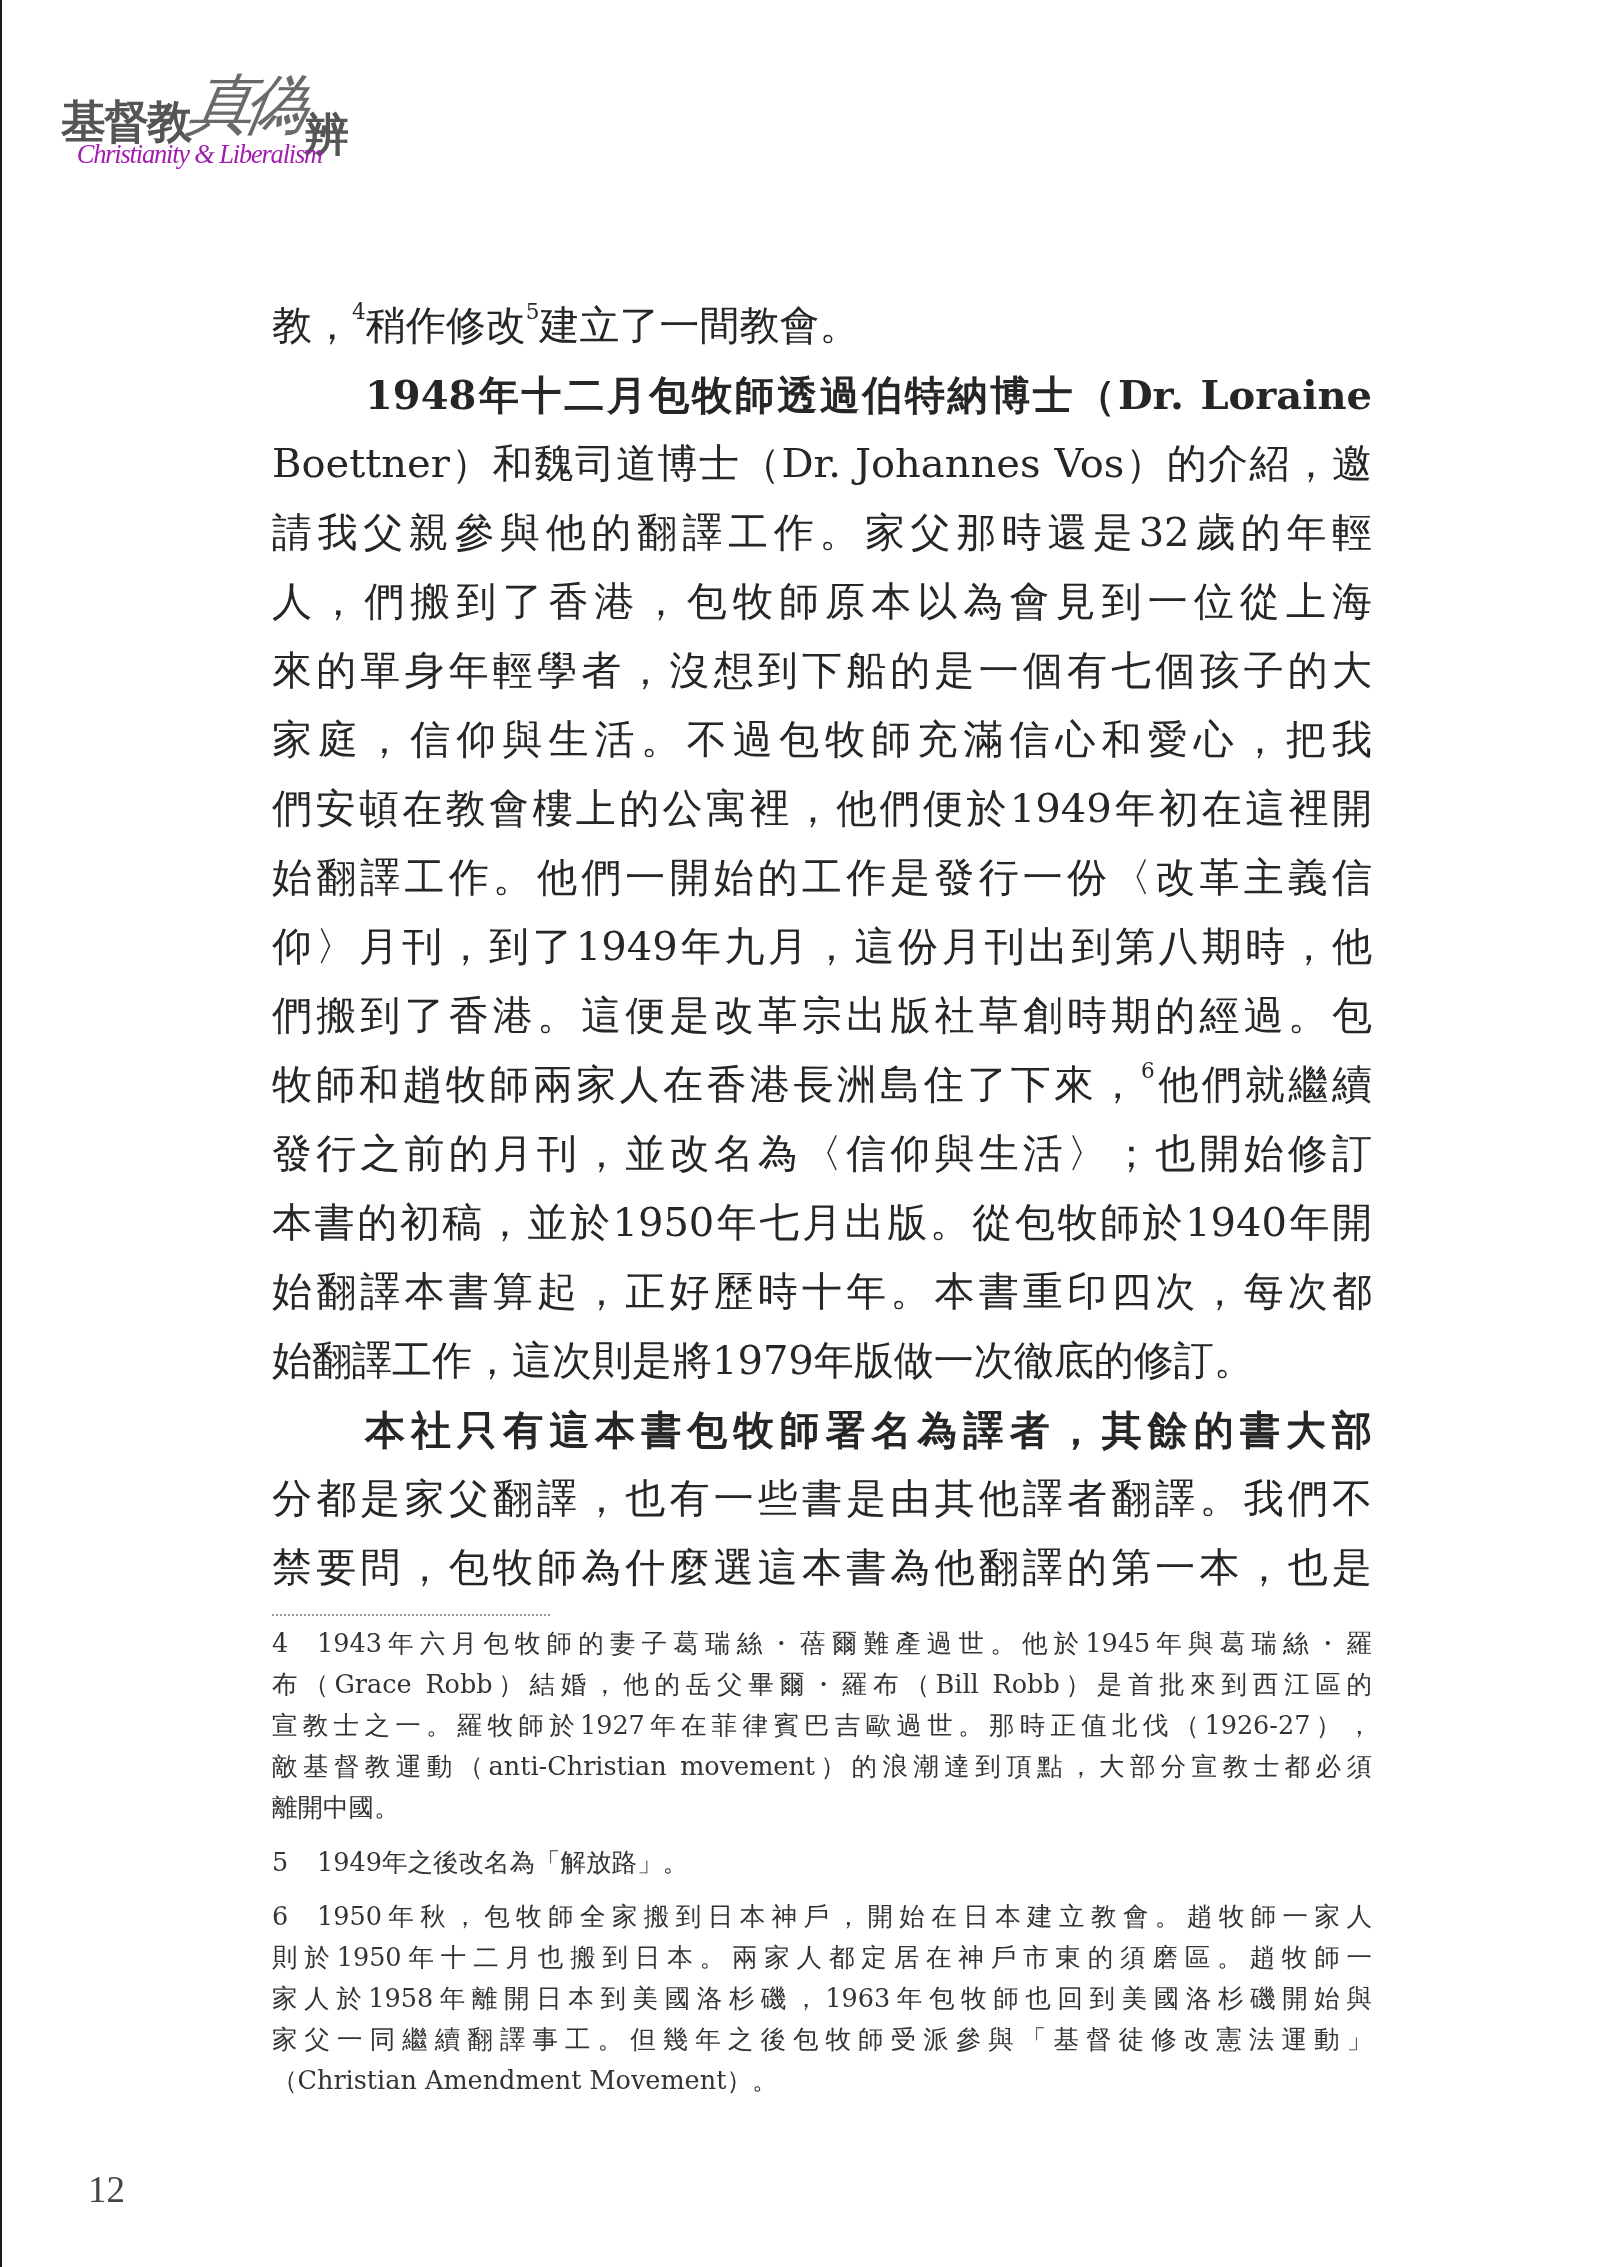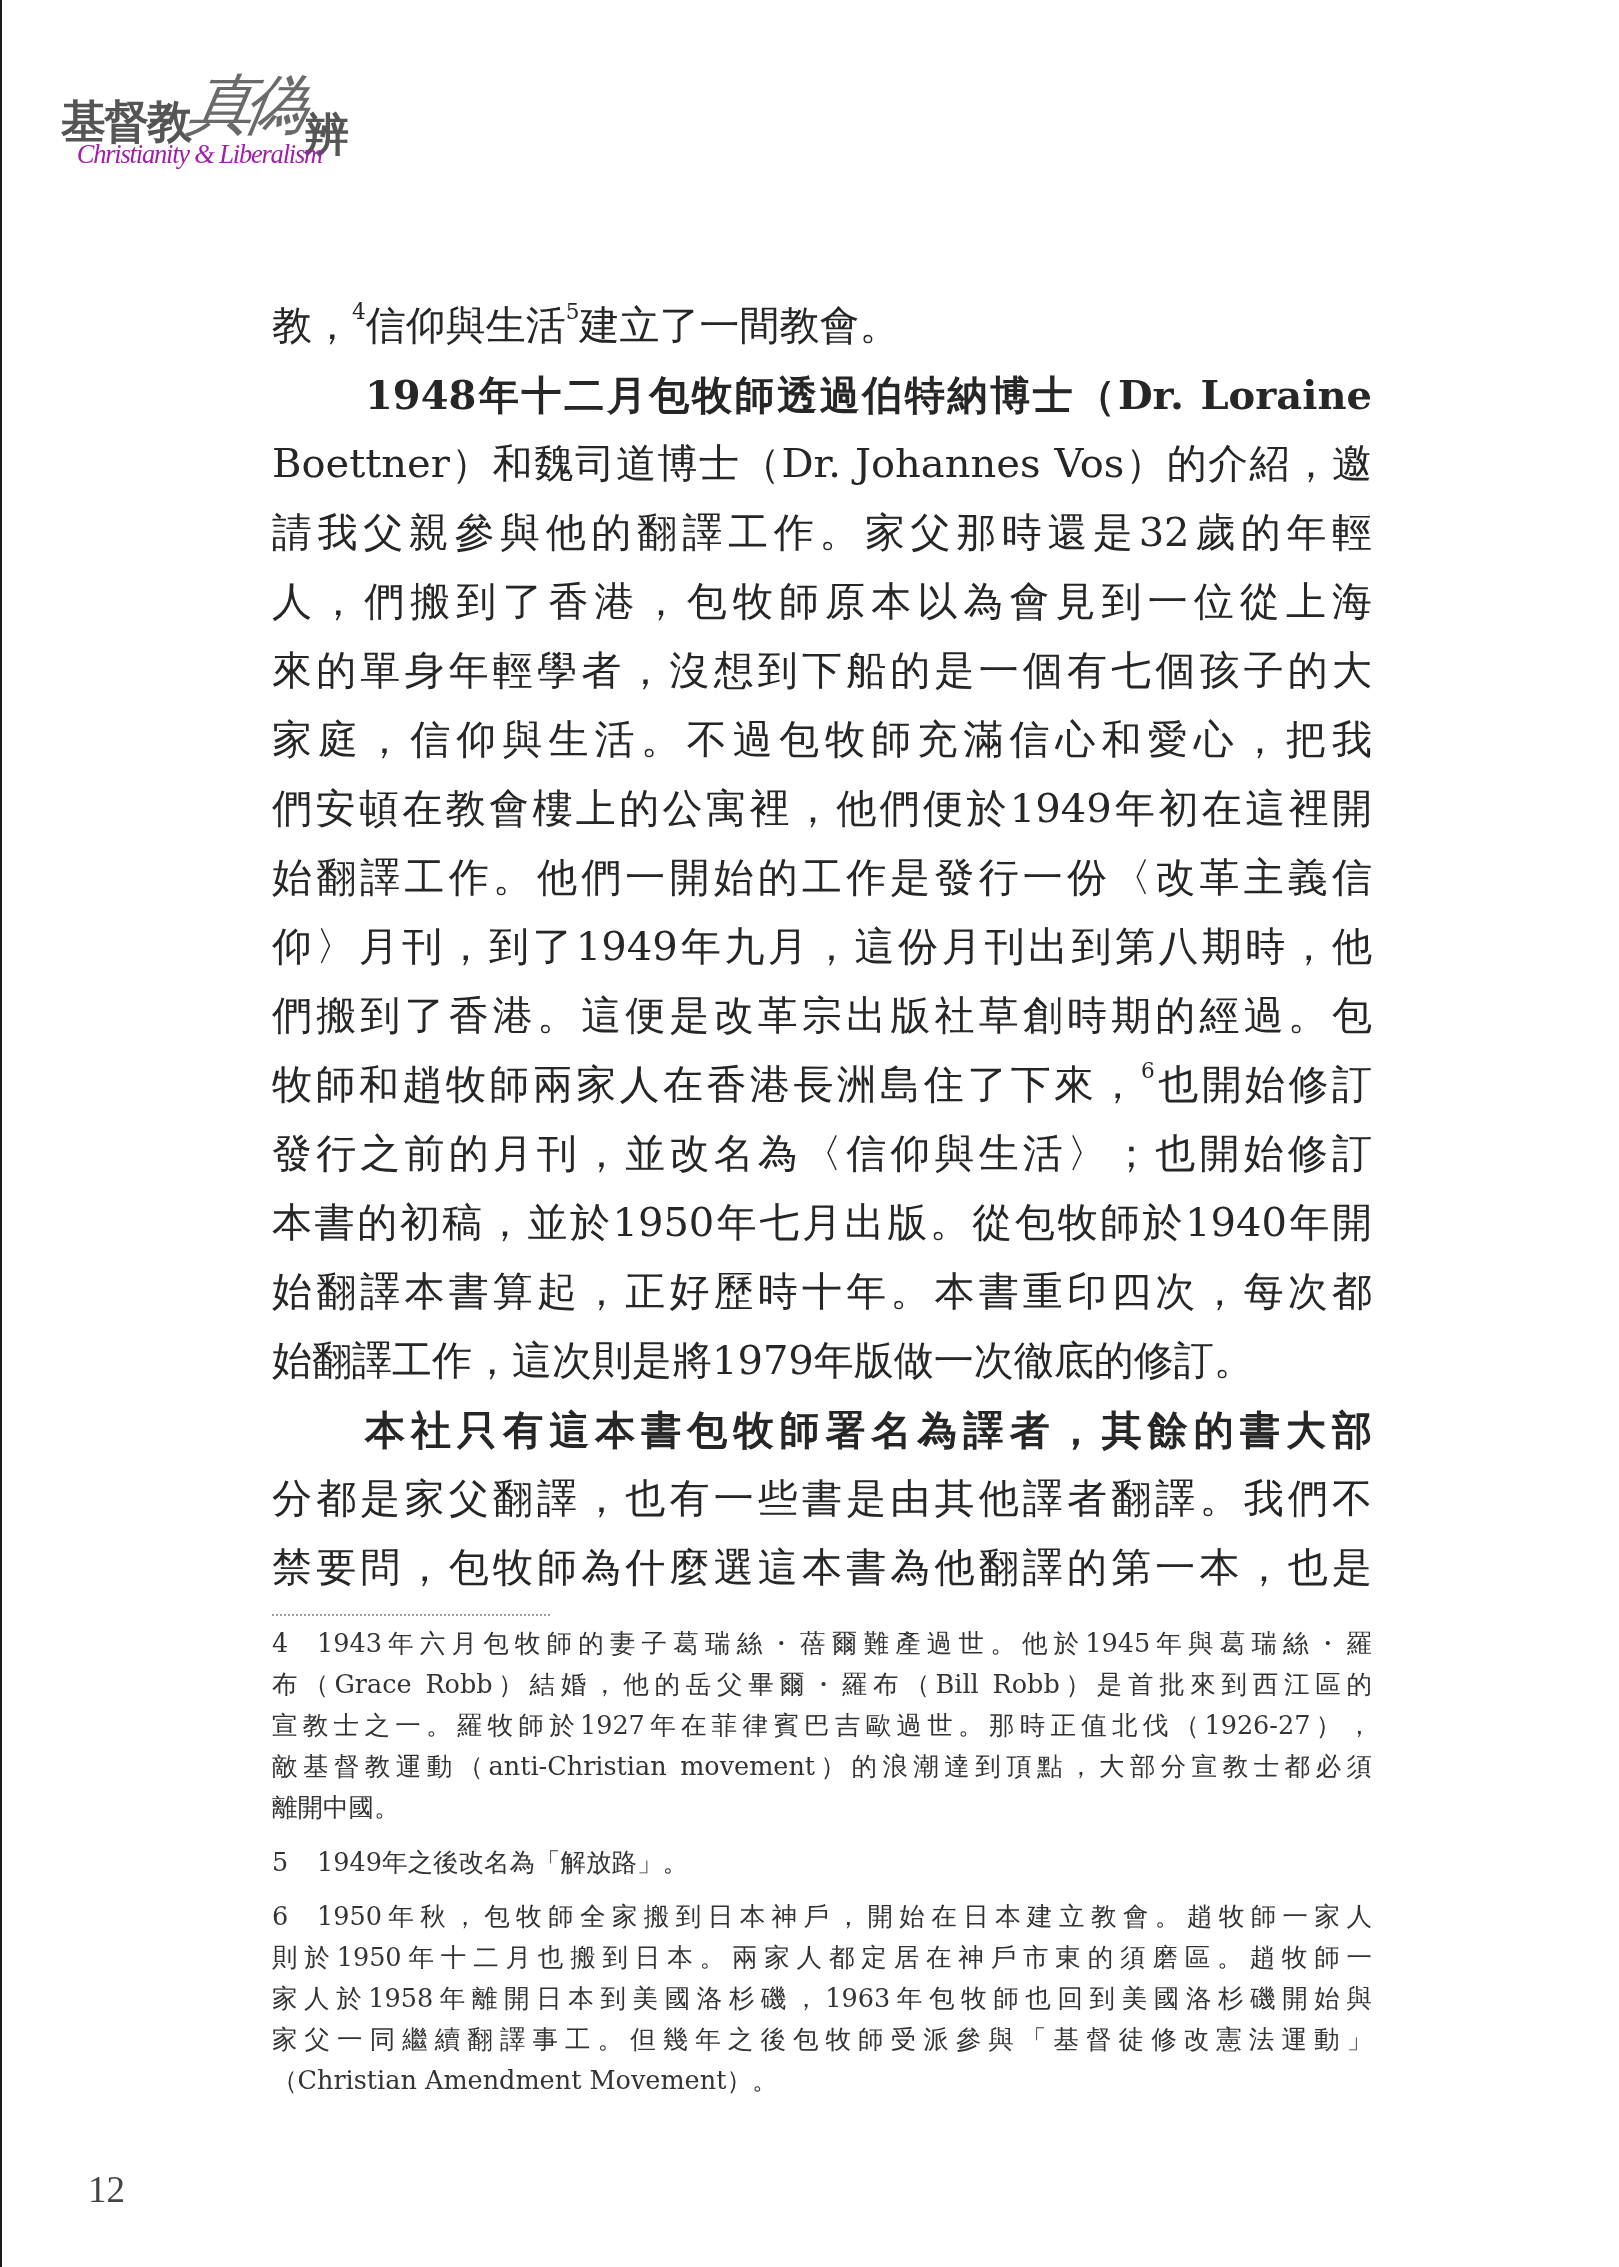--- a/index.html
+++ b/index.html
@@ -158,32 +158,32 @@
 <div class="left-edge"></div>
 
 <div class="logo">
   <div class="zh">
     <span class="zh-bold">基督教</span><span class="zh-script">真偽</span><span class="zh-last">辨</span>
   </div>
   <div class="en">Christianity &amp; Liberalism</div>
 </div>
 
 <div class="body-text">
-  <span class="body-line last"><span>教，</span><span class="sup">4</span><span>信仰與生活</span><span class="sup">5</span><span>建立了一間教會。</span></span>
+  <span class="body-line last"><span>教，</span><span class="sup">4</span><span>稍作修改</span><span class="sup">5</span><span>建立了一間教會。</span></span>
   <span class="body-line indent">1948年十二月包牧師透過伯特納博士（Dr. Loraine</span>
   <span class="body-line">Boettner）和魏司道博士（Dr. Johannes Vos）的介紹，邀</span>
   <span class="body-line">請我父親參與他的翻譯工作。家父那時還是32歲的年輕</span>
   <span class="body-line">人，們搬到了香港，包牧師原本以為會見到一位從上海</span>
   <span class="body-line">來的單身年輕學者，沒想到下船的是一個有七個孩子的大</span>
   <span class="body-line">家庭，信仰與生活。不過包牧師充滿信心和愛心，把我</span>
   <span class="body-line">們安頓在教會樓上的公寓裡，他們便於1949年初在這裡開</span>
   <span class="body-line">始翻譯工作。他們一開始的工作是發行一份〈改革主義信</span>
   <span class="body-line">仰〉月刊，到了1949年九月，這份月刊出到第八期時，他</span>
   <span class="body-line">們搬到了香港。這便是改革宗出版社草創時期的經過。包</span>
-  <span class="body-line"><span>牧師和趙牧師兩家人在香港長洲島住了下來，</span><span class="sup">6</span><span>也開始修訂</span></span>
+  <span class="body-line"><span>牧師和趙牧師兩家人在香港長洲島住了下來，</span><span class="sup">6</span><span>他們就繼續</span></span>
   <span class="body-line">發行之前的月刊，並改名為〈信仰與生活〉；也開始修訂</span>
   <span class="body-line">本書的初稿，並於1950年七月出版。從包牧師於1940年開</span>
   <span class="body-line">始翻譯本書算起，正好歷時十年。本書重印四次，每次都</span>
   <span class="body-line last">始翻譯工作，這次則是將1979年版做一次徹底的修訂。</span>
   <span class="body-line indent">本社只有這本書包牧師署名為譯者，其餘的書大部</span>
   <span class="body-line">分都是家父翻譯，也有一些書是由其他譯者翻譯。我們不</span>
   <span class="body-line">禁要問，包牧師為什麼選這本書為他翻譯的第一本，也是</span>
 </div>
 
 <div class="fn-divider"></div>

